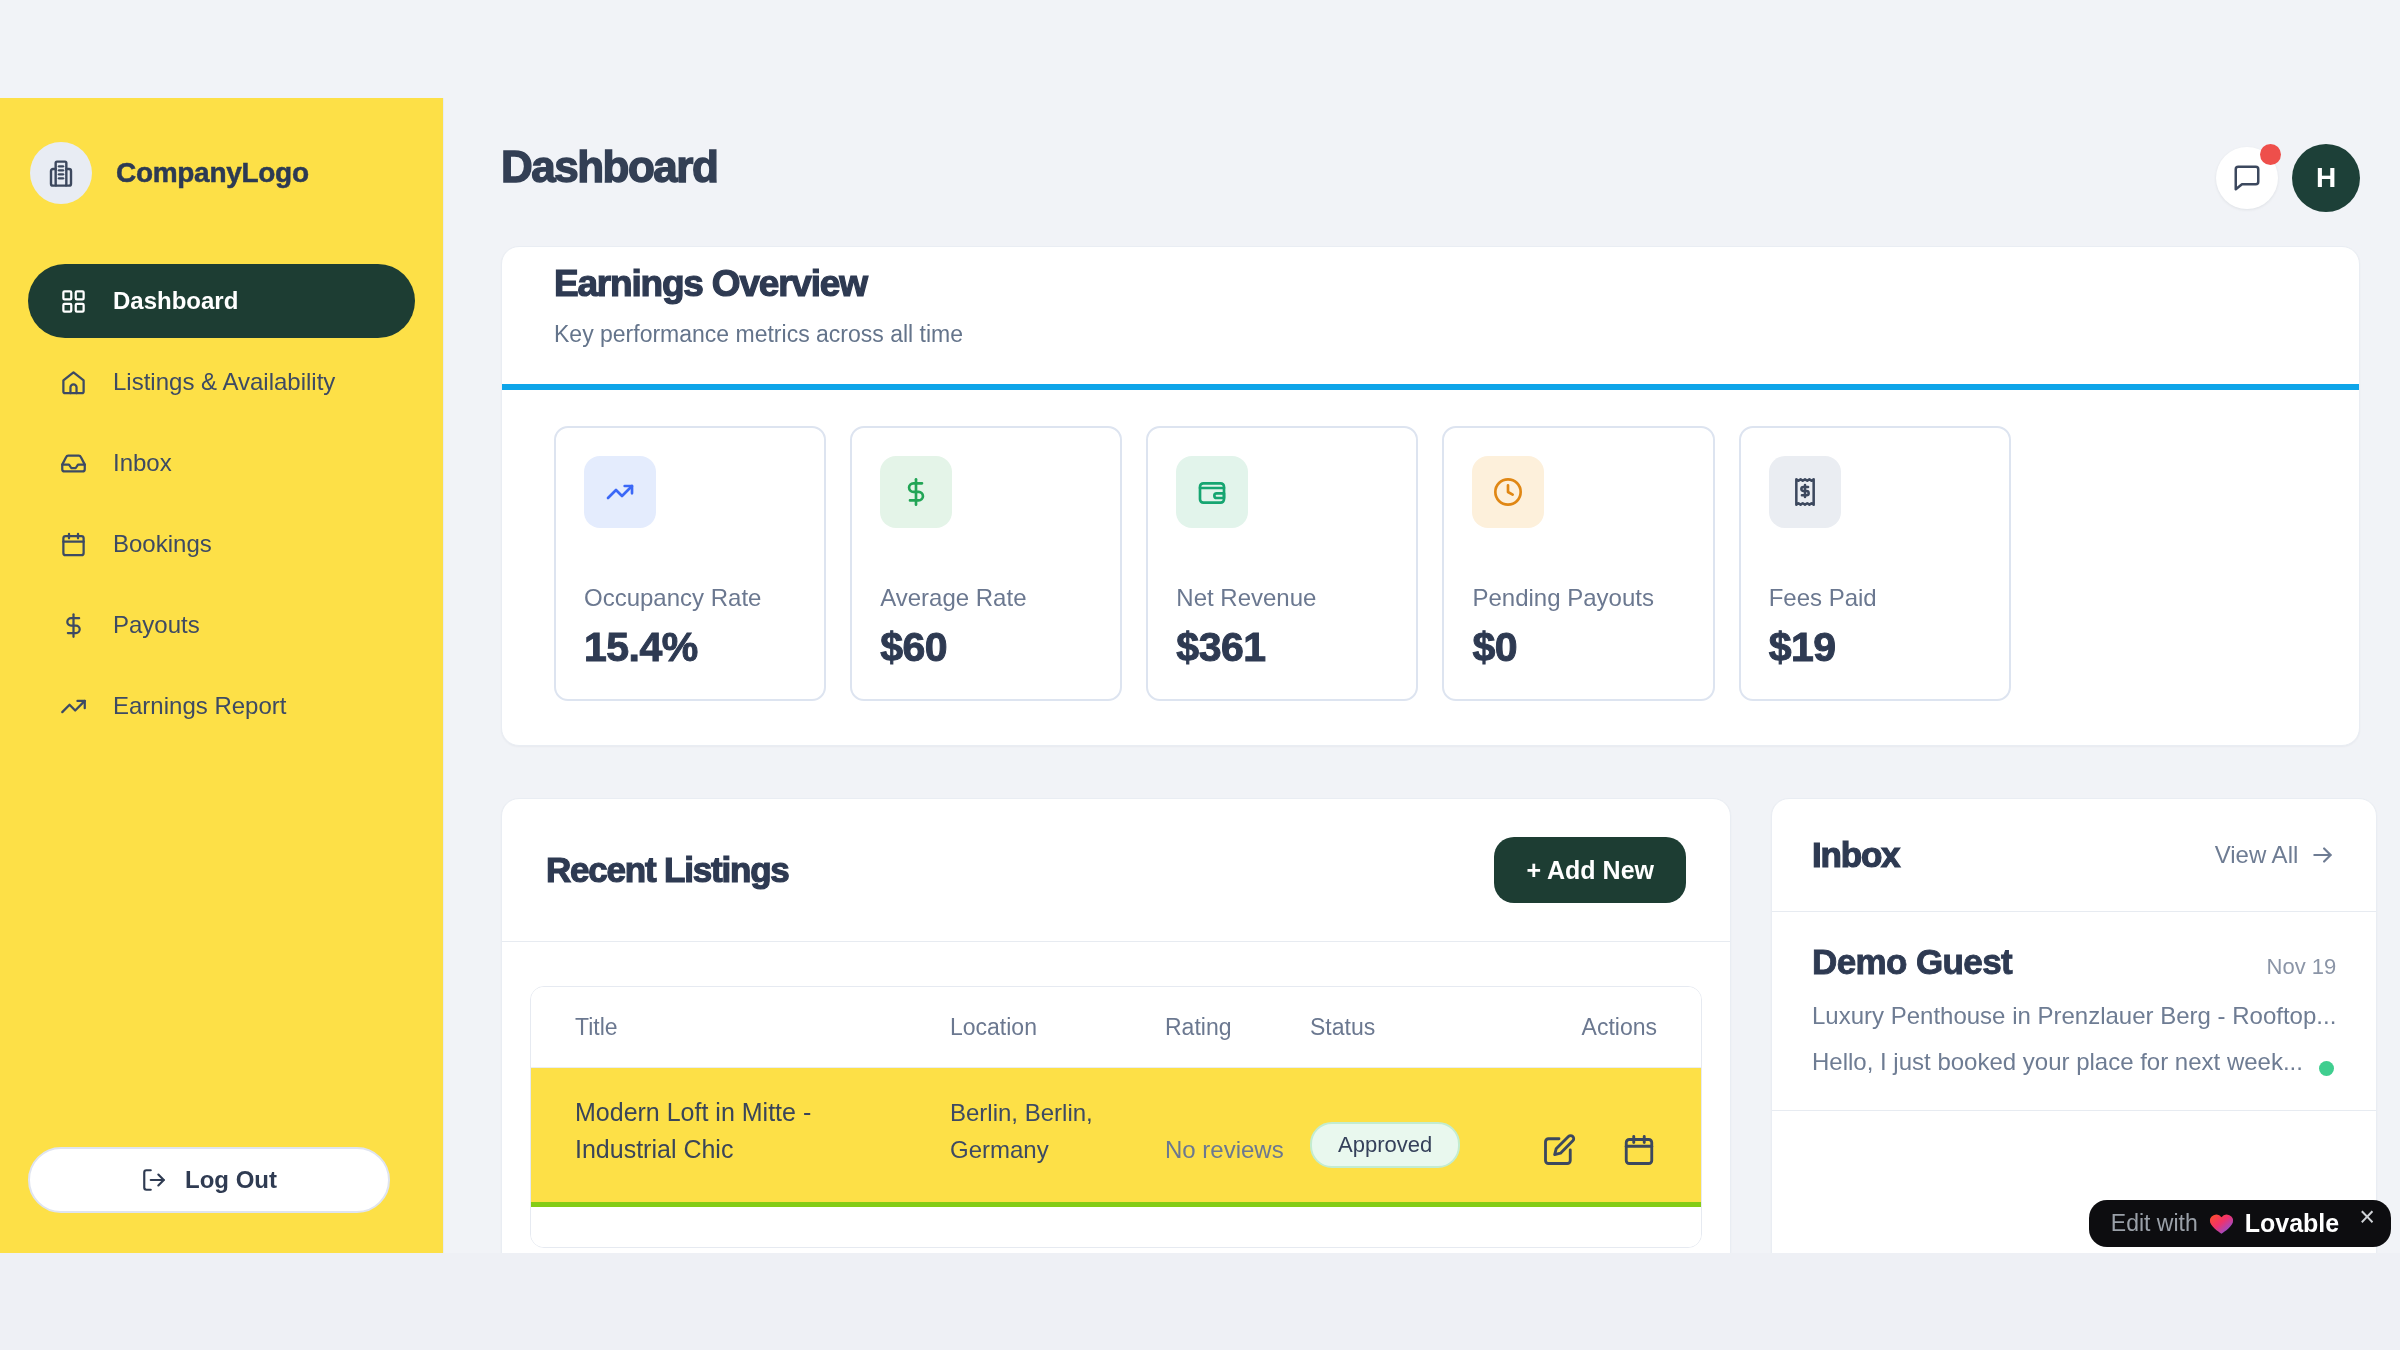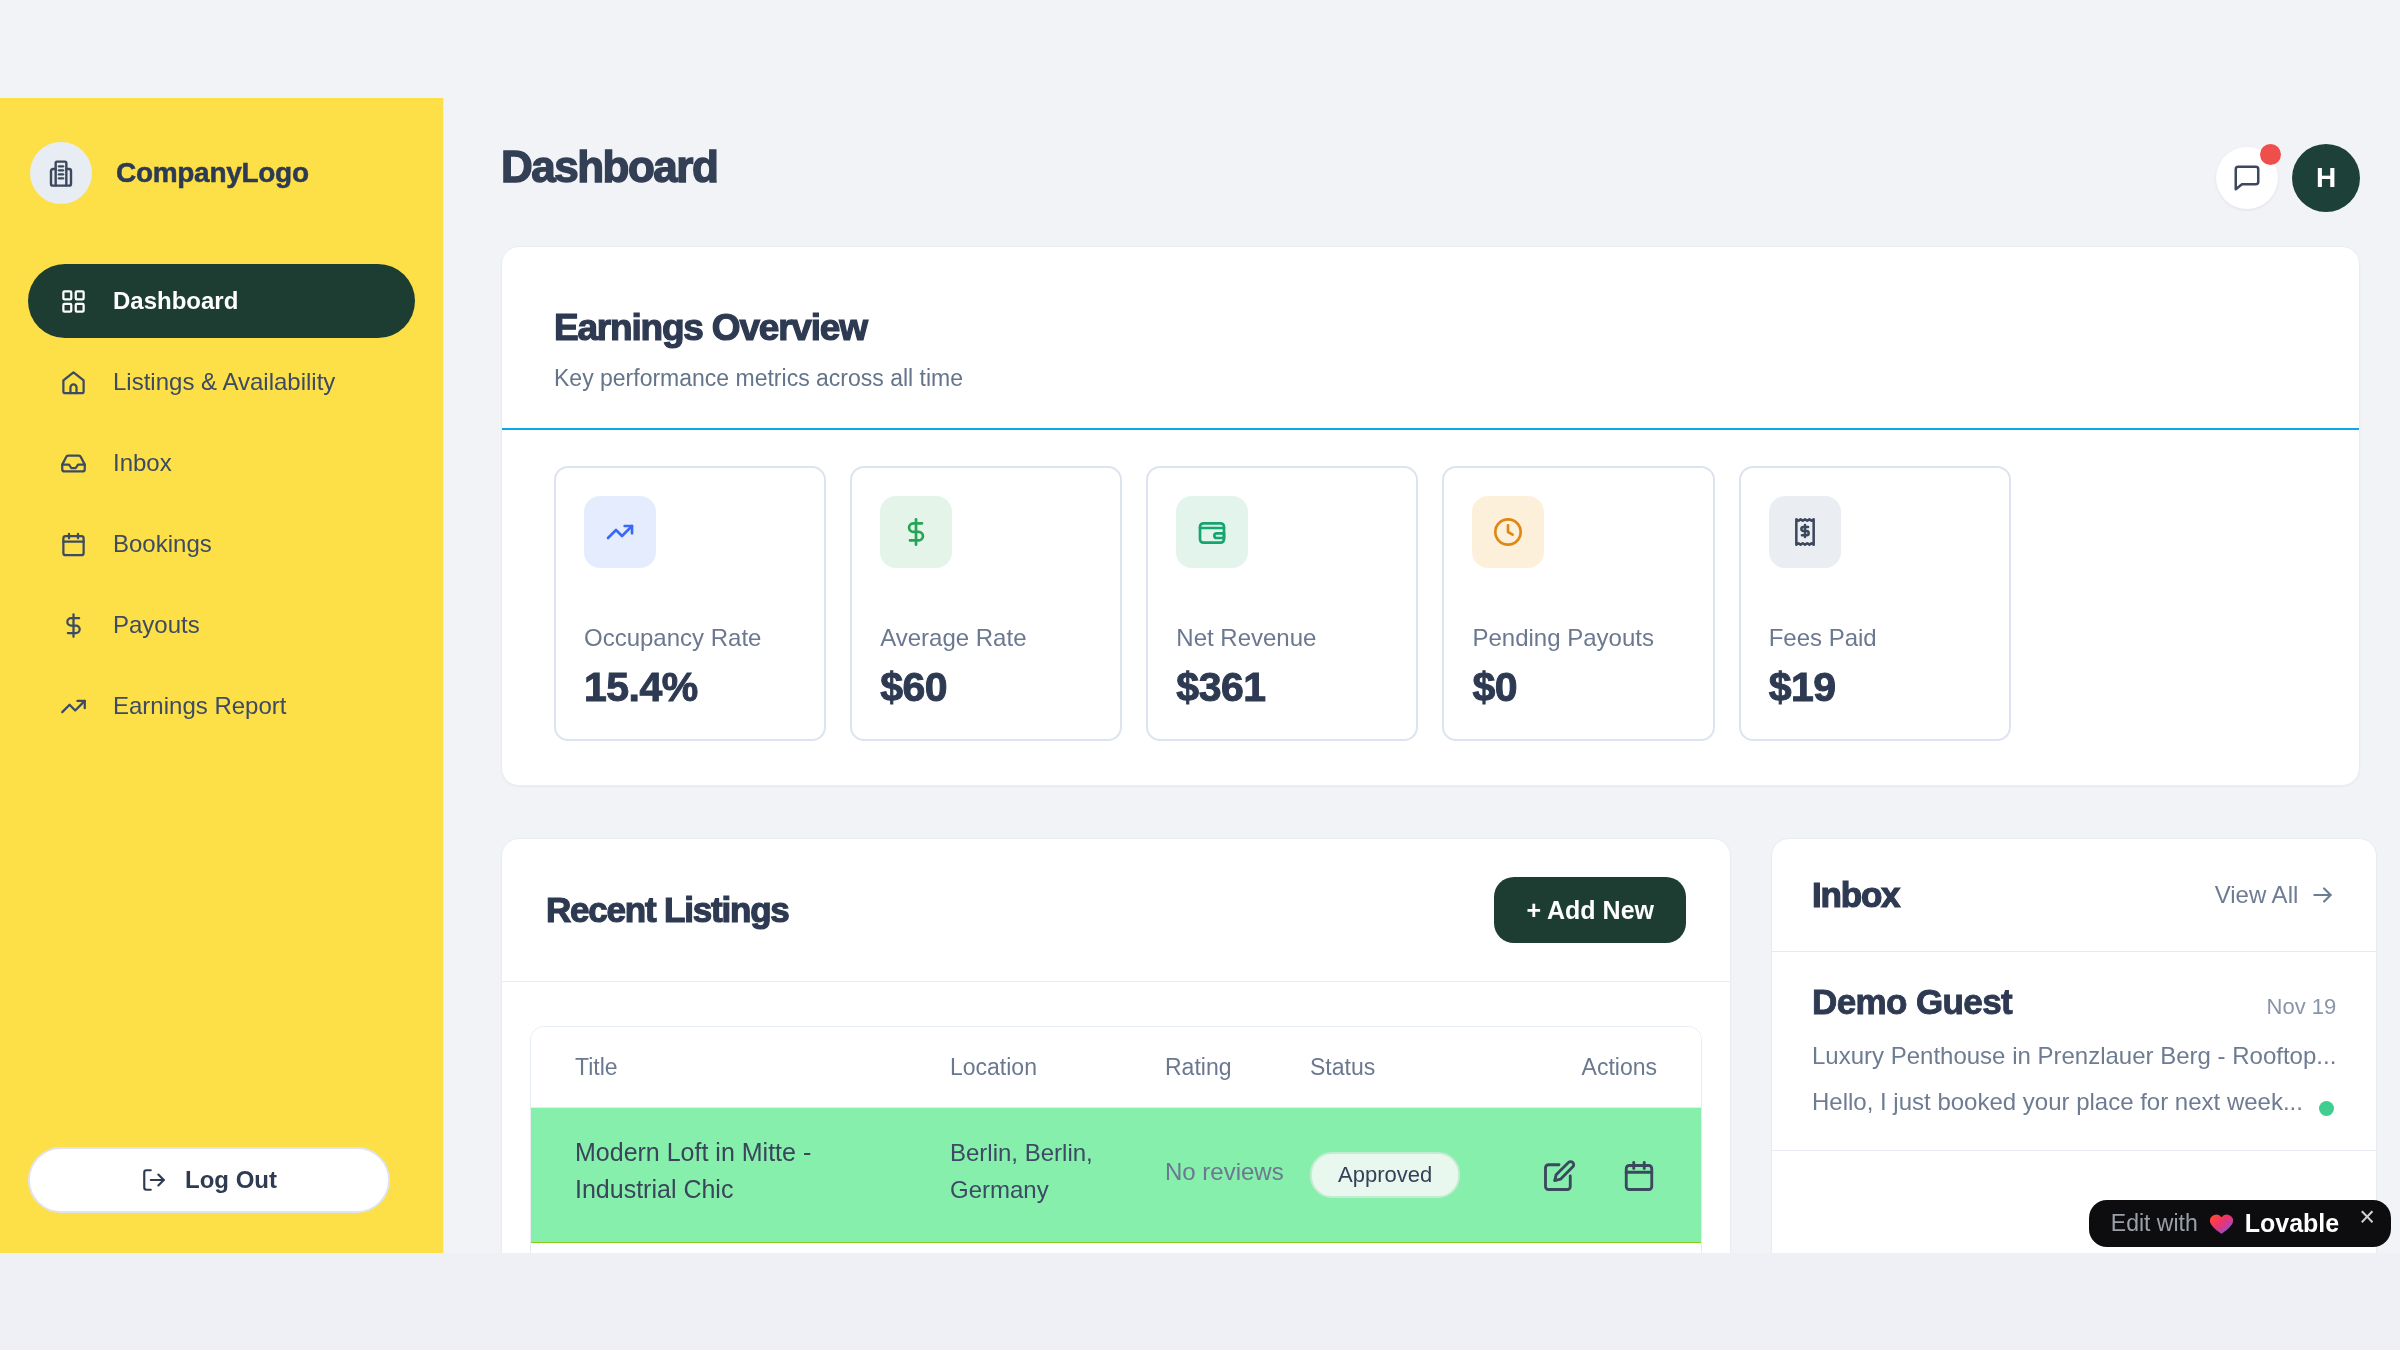--- a/index.html
+++ b/index.html
@@ -50,21 +50,21 @@
     box-shadow:0 1px 3px rgba(16,24,40,.08); cursor:pointer;
   }
   .chat-dot { position:absolute; top:-3px; right:-3px; width:21px; height:21px; border-radius:50%; background:#ee4f4b; }
   .avatar {
     width:68px; height:68px; border-radius:50%; background:#1d4038; color:#fff;
     display:flex; align-items:center; justify-content:center; font-size:28px; font-weight:bold; cursor:pointer;
   }
   
   .card { background:#fff; border:1px solid #e9edf3; border-radius:18px; box-shadow:0 1px 2px rgba(16,24,40,.04); }
   .earnings-card { margin:34px 40px 0 56px; }
-  .card-head { padding:60px 52px 36px 52px; border-bottom:2px solid #0ea5e9; }
+  .card-head { padding:16px 52px 36px 52px; border-bottom:6px solid #0ea5e9; }
   .display-title { font-size:37px; font-weight:bold; color:#2e3a52; -webkit-text-stroke:1.2px #2e3a52; letter-spacing:-1.2px; }
   .card-sub { font-size:23px; color:#64748b; margin-top:16px; }
   .metrics { display:grid; grid-template-columns:repeat(6,1fr); gap:24px; padding:36px 52px 44px 52px; }
   .metric-card { border:2px solid #dde4f0; border-radius:14px; padding:28px; background:#fff; }
   .tile { width:72px; height:72px; border-radius:16px; display:flex; align-items:center; justify-content:center; }
   .tile-blue   { background:#e4ecfd; color:#3b68f7; }
   .tile-green  { background:#e4f4e8; color:#22a556; }
   .tile-purple { background:#f7ecfc; color:#a234e8; }
   .tile-teal   { background:#e2f4eb; color:#16a571; }
   .tile-orange { background:#fdf0db; color:#e08714; }
@@ -80,21 +80,21 @@
     padding:0 32px; font-size:25px; font-weight:600; font-family:inherit; cursor:pointer;
   }
   .table-wrap { margin:44px 28px 0 28px; border:1px solid #e6eaf1; border-radius:14px; overflow:hidden; }
   .t-head { display:flex; align-items:center; height:80px; padding:0 44px; background:#fff; }
   .t-head span { font-size:23px; color:#6b7890; }
   .col-title { width:375px; }
   .col-location { width:215px; }
   .col-rating { width:145px; }
   .col-status { width:230px; }
   .col-actions { margin-left:auto; text-align:right; }
-  .t-row { display:flex; align-items:center; padding:26px 44px 34px 44px; background:#86efac; border-top:1px solid #e8edf3; border-bottom:1px solid #84cc16; }
+  .t-row { display:flex; align-items:flex-end; padding:26px 44px 34px 44px; background:#fde047; border-top:1px solid #e8edf3; border-bottom:5px solid #84cc16; }
   .cell-title { width:375px; font-size:25px; color:#3a4559; line-height:37px; padding-right:40px; }
   .cell-location { width:215px; font-size:24px; color:#3d4a63; line-height:37px; padding-right:30px; }
   .cell-rating { width:145px; font-size:24px; color:#6b7890; line-height:37px; }
   .cell-status { width:230px; padding-top:8px; }
   .status-badge {
     display:inline-block; background:#e9f8ee; border:2px solid #c3ecd0; color:#35415a;
     font-size:22px; font-weight:500; border-radius:22px; padding:8px 26px;
   }
   .cell-actions { margin-left:auto; display:flex; gap:44px; padding-top:10px; }
   .action-btn { background:none; border:none; color:#3c485e; cursor:pointer; padding:0; display:flex; }

